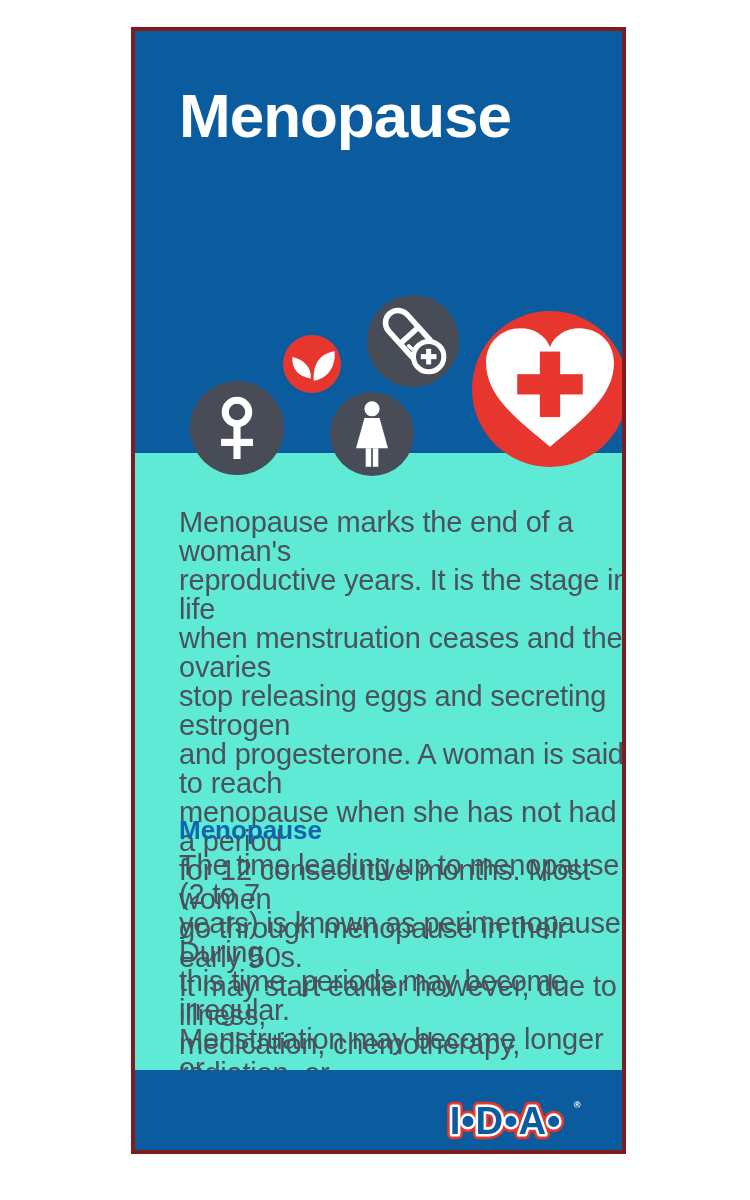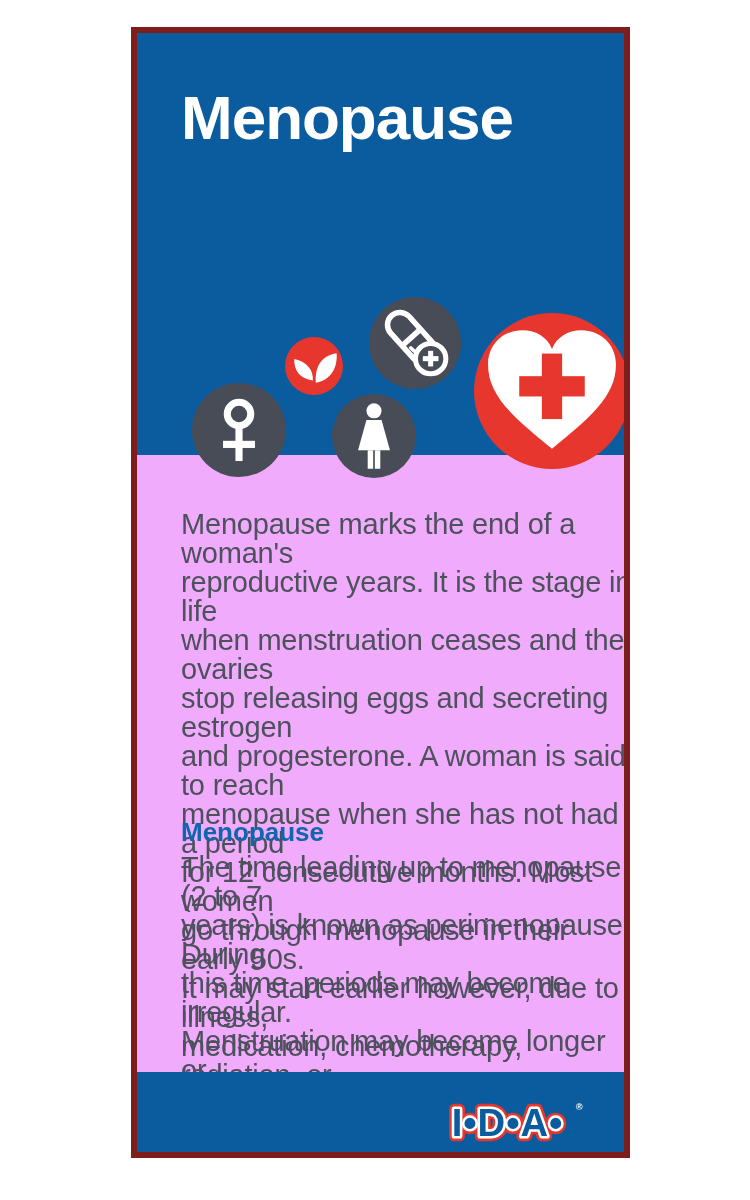--- a/index.html
+++ b/index.html
@@ -2,21 +2,21 @@
 <html><head>
 <meta charset="utf-8">
 <style>
   html,body{margin:0;padding:0;}
   body{
     width:750px;height:1200px;background:#ffffff;position:relative;
     font-family:"Liberation Sans", sans-serif;overflow:hidden;
   }
   .card{
     position:absolute;left:131px;top:27px;width:487px;height:1119px;
-    border:6px solid #7f1d1d;background:#f0abfc;overflow:hidden;
+    border:4px solid #7f1d1d;background:#5eead4;overflow:hidden;
   }
   .header-band{
     position:absolute;left:0;top:0;width:100%;height:422px;background:#0B5C9E;
   }
   .footer-band{
     position:absolute;left:0;bottom:0;width:100%;height:80px;background:#0B5C9E;
   }
   .title{
     position:absolute;left:44px;top:54px;margin:0;
     color:#ffffff;font-size:62px;line-height:62px;font-weight:bold;letter-spacing:-1px;

